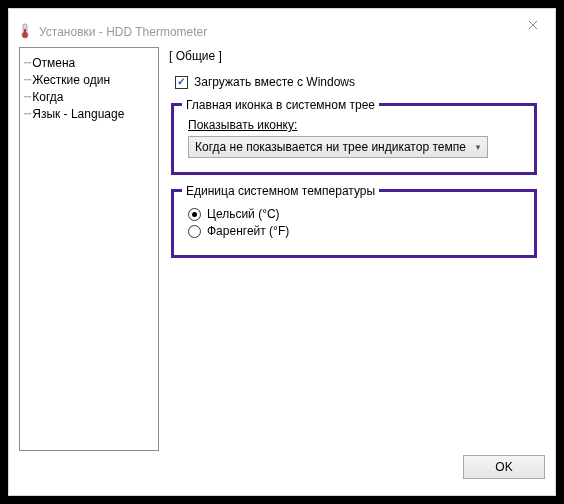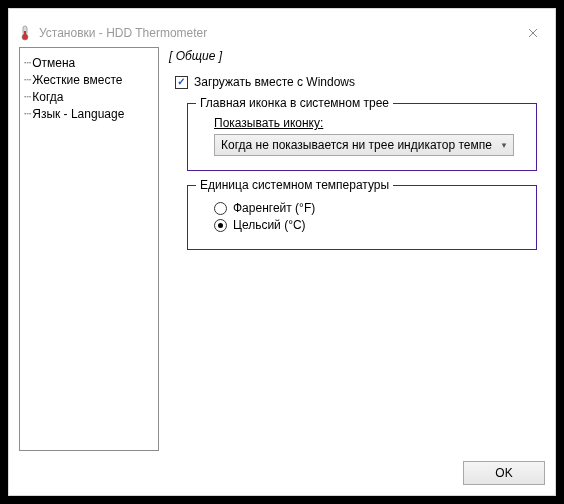--- a/index.html
+++ b/index.html
@@ -15,21 +15,21 @@
   .outer-frame{
     position:absolute;
     left:8px; top:8px;
     width:548px; height:488px;
     background:#fff;
     border:1px solid #d8d8d8;
   }
   .titlebar{
     height:30px;
     display:flex;
-    align-items:center;
+    align-items:flex-end;
     padding:17px 2px 0 8px;
     color:#9a9a9a;
   }
   .titlebar .icon{
     width:16px; height:16px;
     margin-right:6px;
     display:inline-flex;
     align-items:center;
     justify-content:center;
   }
@@ -75,21 +75,20 @@
     letter-spacing:-1px;
   }
   .main{
     flex:1;
     padding:2px 6px 6px 10px;
     position:relative;
   }
   .section-title{
     color:#000;
     margin-bottom:6px;
-    font-style:italic;
   }
   .checkbox-row{
     display:flex;
     align-items:center;
     margin:12px 0 14px 6px;
   }
   .checkbox{
     width:13px;height:13px;
     border:1px solid #333;
     margin-right:6px;
@@ -98,23 +97,23 @@
     justify-content:center;
     font-size:10px;
     line-height:1;
   }
   .checkbox.checked::after{
     content:"✓";
     color:#1a4fcf;
     font-weight:bold;
   }
   .groupbox{
-    border:1px solid #4c1d95;
-    margin:8px 2px 14px 18px;
-    padding:12px 10px 14px 16px;
+    border:3px solid #4c1d95;
+    margin:8px 2px 14px 2px;
+    padding:12px 10px 14px 4px;
     position:relative;
   }
   .groupbox .legend{
     position:absolute;
     top:-8px; left:8px;
     background:#fff;
     padding:0 4px;
     color:#000;
   }
   .field-label{
@@ -160,21 +159,21 @@
     justify-content:center;
   }
   .radio.checked::after{
     content:"";
     width:5px;height:5px;
     border-radius:50%;
     background:#000;
   }
   .button-row{
     position:absolute;
-    right:10px; bottom:10px;
+    right:10px; bottom:16px;
     display:flex;
     gap:16px;
   }
   .btn{
     min-width:82px;
     height:24px;
     border:1px solid #a8a8a8;
     background:linear-gradient(#f5f5f5,#e6e6e6);
     display:flex;
     align-items:center;
@@ -207,21 +206,21 @@
 
   <div class="content">
 
     <div class="nav">
       <div class="nav-item">
         <span class="tree-dash">┄</span>
         <span>Отмена</span>
       </div>
       <div class="nav-item">
         <span class="tree-dash">┄</span>
-        <span>Жесткие вместе</span>
+        <span>Жесткие один</span>
       </div>
       <div class="nav-item">
         <span class="tree-dash">┄</span>
         <span>Когда</span>
       </div>
       <div class="nav-item">
         <span class="tree-dash">┄</span>
         <span>Язык - Language</span>
       </div>
     </div>
@@ -239,27 +238,27 @@
         <div class="field-label">Показывать иконку:</div>
         <div class="dropdown">
           <span class="dd-text">Когда не показывается ни трее индикатор темпе</span>
           <span class="dd-arrow">▾</span>
         </div>
       </div>
 
       <div class="groupbox">
         <span class="legend">Единица системном температуры</span>
         <div class="radio-row">
+          <span class="radio checked"></span>
+          <span>Цельсий (°C)</span>
+        </div>
+        <div class="radio-row">
           <span class="radio"></span>
           <span>Фаренгейт (°F)</span>
         </div>
-        <div class="radio-row">
-          <span class="radio checked"></span>
-          <span>Цельсий (°C)</span>
-        </div>
       </div>
 
     </div>
   </div>
 
   <div class="button-row">
     <div class="btn">
       <span>OK</span>
     </div>
   </div>

